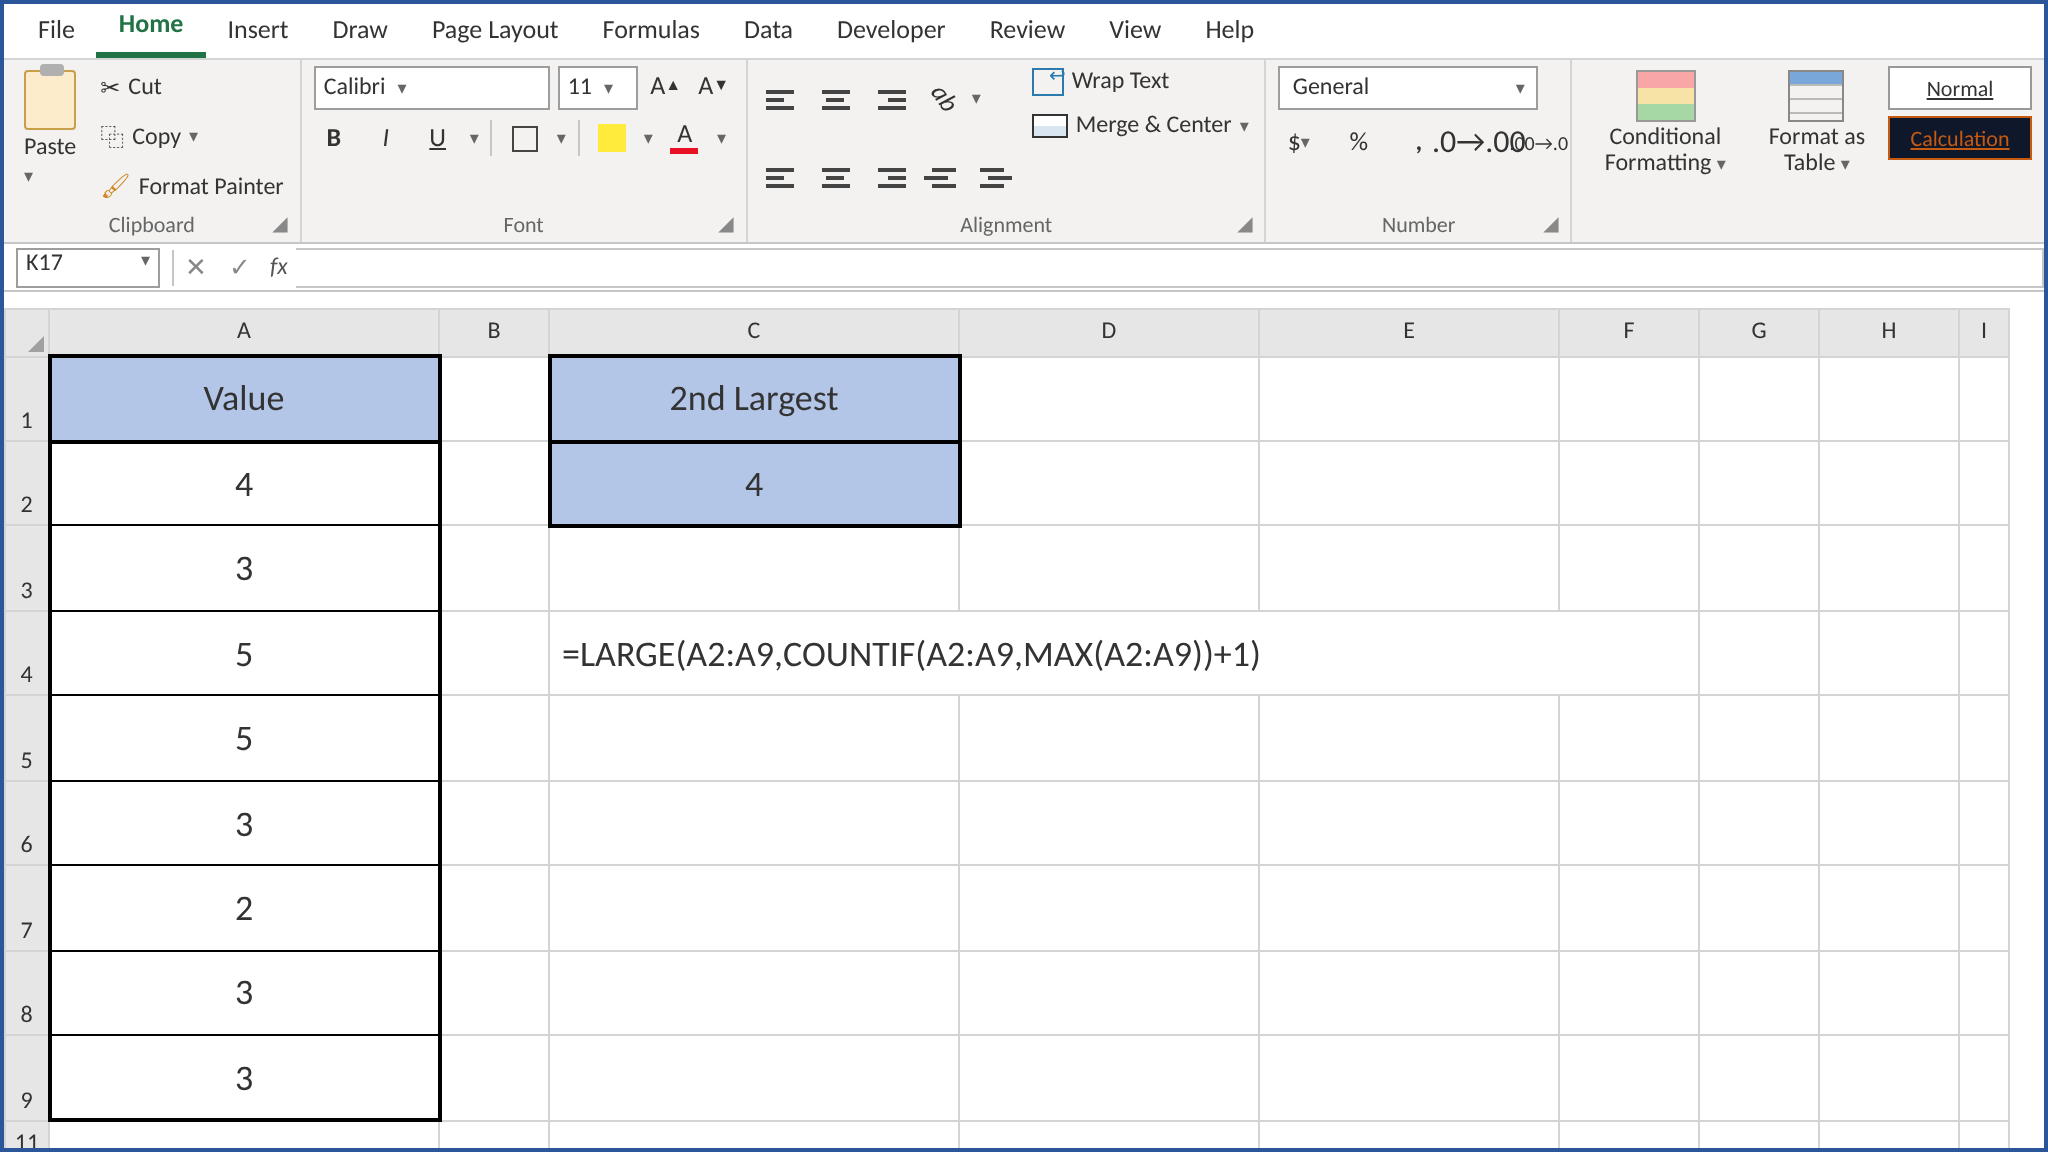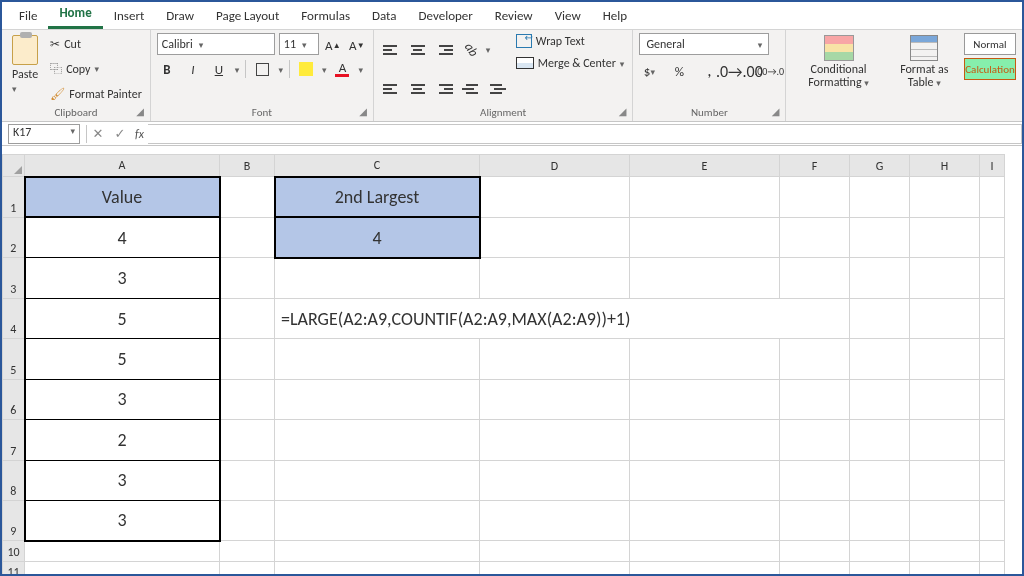--- a/index.html
+++ b/index.html
@@ -34,23 +34,23 @@
 .indent-ic{display:inline-flex;flex-direction:column;gap:2px;}
 .indent-ic span{width:12px;height:2px;background:#444;}
 .rot-ic{transform:rotate(55deg);display:inline-block;font-style:italic;}
 .wrap-ic{width:16px;height:14px;border:1px solid #2a7ab0;position:relative;}
 .wrap-ic::after{content:"↩";position:absolute;right:-2px;top:-4px;font-size:10px;color:#2a7ab0;}
 .merge-ic{width:18px;height:12px;border:1px solid #333;display:inline-block;background:linear-gradient(#fff 50%,#d9e6f2 50%);}
 .num-select{border:1px solid #9d9d9d;background:#fff;height:22px;width:130px;padding:0 6px;display:flex;align-items:center;justify-content:space-between;font-size:12px;}
 .cond-ic{width:30px;height:26px;background:linear-gradient(to bottom,#f8a6a6 33%,#f8e3a6 33% 66%,#a6d8a6 66%);border:1px solid #999;}
 .table-ic{width:28px;height:26px;border:1px solid #888;background:linear-gradient(#7aa7d9 25%,transparent 25%),repeating-linear-gradient(to bottom,transparent 0 6px,#bbb 6px 7px);}
 .styles-col{display:flex;flex-direction:column;gap:3px;}
-.style-swatch{border:1px solid #999;width:52px;height:22px;display:flex;align-items:center;justify-content:center;font-size:11px;}
+.style-swatch{border:1px solid #999;width:72px;height:22px;display:flex;align-items:center;justify-content:center;font-size:11px;text-decoration:underline;}
 .style-normal{background:#fff;}
-.style-calc{background:#86efac;color:#c55a11;border-color:#c55a11;}
+.style-calc{background:#0f172a;color:#c55a11;border-color:#c55a11;}
 .formula-bar{display:flex;align-items:center;height:24px;border-bottom:1px solid #c6c6c6;background:#fff;}
 .name-box{width:72px;height:20px;border:1px solid #9d9d9d;margin:0 6px;display:flex;align-items:flex-start;padding:0 4px;font-size:12px;justify-content:space-between;}
 .fx-btn{width:22px;color:#888;display:inline-flex;justify-content:center;align-items:center;font-size:13px;cursor:pointer;}
 .fx-lbl{font-style:italic;font-size:12px;color:#555;padding:0 4px;}
 .formula-input{flex:1;height:20px;border:1px solid #c6c6c6;border-left:none;font-size:12px;padding:0 4px;}
 .grid-wrap{display:flex;height:calc(100% - 28px - 92px - 24px);}
 .grid{border-collapse:collapse;table-layout:fixed;}
 .grid th,.grid td{border:1px solid #d4d4d4;font-weight:400;font-size:12px;color:#333;}
 .grid .col-head{background:#e6e6e6;height:20px;text-align:center;}
 .grid .row-head{background:#e6e6e6;width:22px;text-align:center;vertical-align:bottom;padding-bottom:2px;}
@@ -106,21 +106,21 @@
             <span style="color:#d08728">🖌</span>
             <span>Format Painter</span>
           </div>
       </div>
     </div>
     <div class="group-label"><span>Clipboard</span><span class="dlg">◢</span></div>
   </div>
 
   <div class="group">
     <div class="group-body" style="flex-direction:column;gap:4px;">
-      <div style="display:flex;gap:4px;align-items:flex-end;">
+      <div style="display:flex;gap:4px;align-items:flex-start;">
         <div class="font-select" style="width:118px;">
             <span>Calibri</span>
             <span class="sel-chev">▾</span>
           </div>
         <div class="font-select" style="width:40px;">
             <span>11</span>
             <span class="sel-chev">▾</span>
           </div>
         <span class="mini">A<sup style="font-size:8px">▲</sup></span>
         <span class="mini">A<sup style="font-size:8px">▼</sup></span>
@@ -417,32 +417,20 @@
     <td class="cell"></td>
           <td class="cell"></td>
           <td class="cell"></td>
           <td class="cell"></td>
           <td class="cell"></td>
           <td class="cell"></td>
           <td class="cell"></td>
           <td class="cell"></td>
         </tr>
   <tr>
-          <th class="row-head">10</th>
-    <td class="cell short"></td>
-          <td class="cell short"></td>
-          <td class="cell short"></td>
-          <td class="cell short"></td>
-          <td class="cell short"></td>
-          <td class="cell short"></td>
-          <td class="cell short"></td>
-          <td class="cell short"></td>
-          <td class="cell short"></td>
-        </tr>
-  <tr>
           <th class="row-head">11</th>
     <td class="cell short"></td>
           <td class="cell short"></td>
           <td class="cell short"></td>
           <td class="cell short"></td>
           <td class="cell short"></td>
           <td class="cell short"></td>
           <td class="cell short"></td>
           <td class="cell short"></td>
           <td class="cell short"></td>

